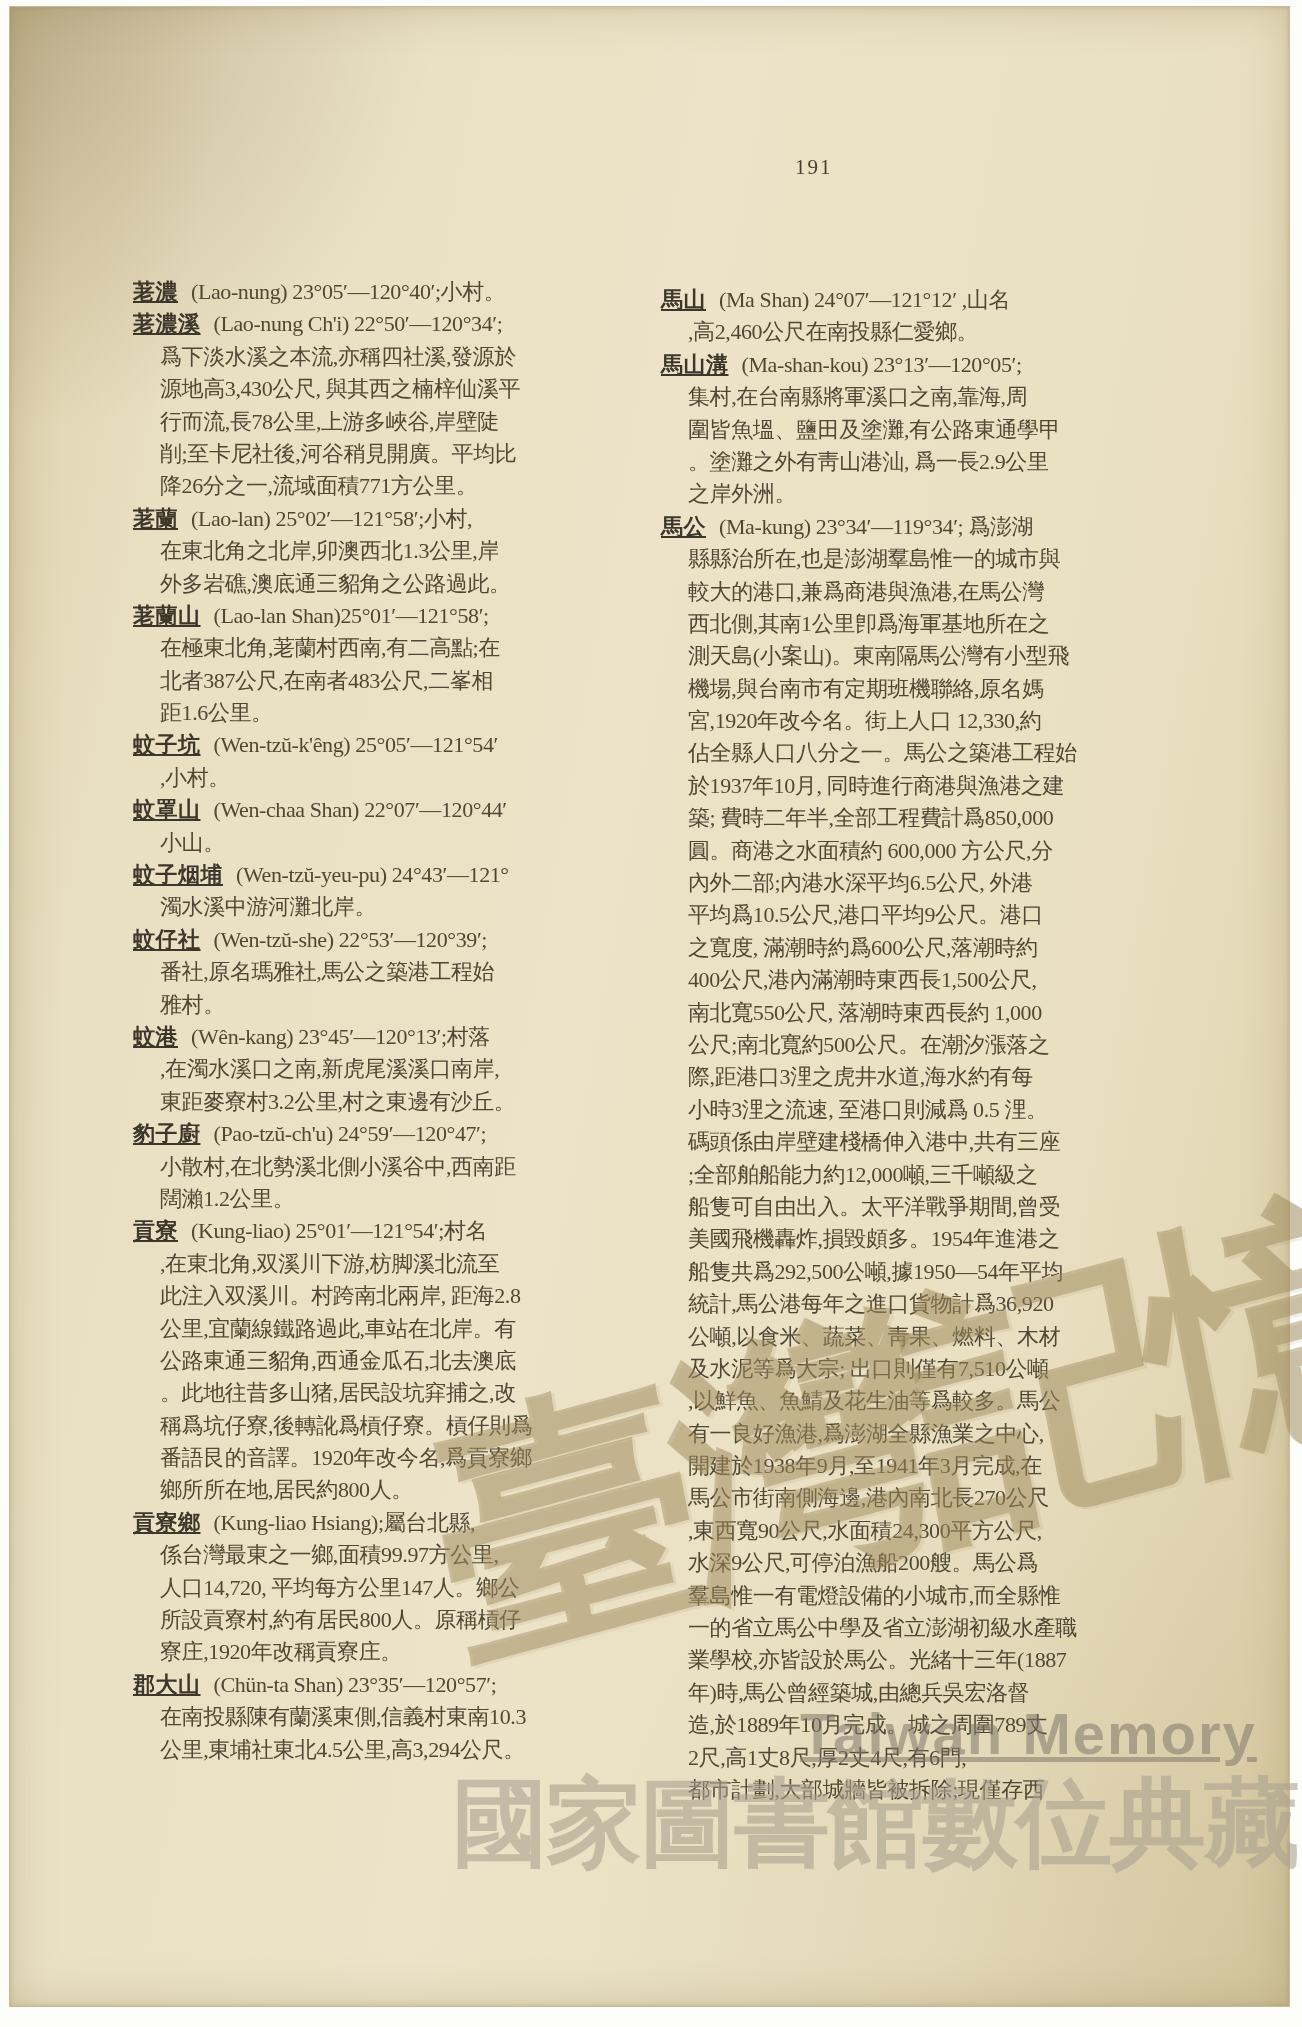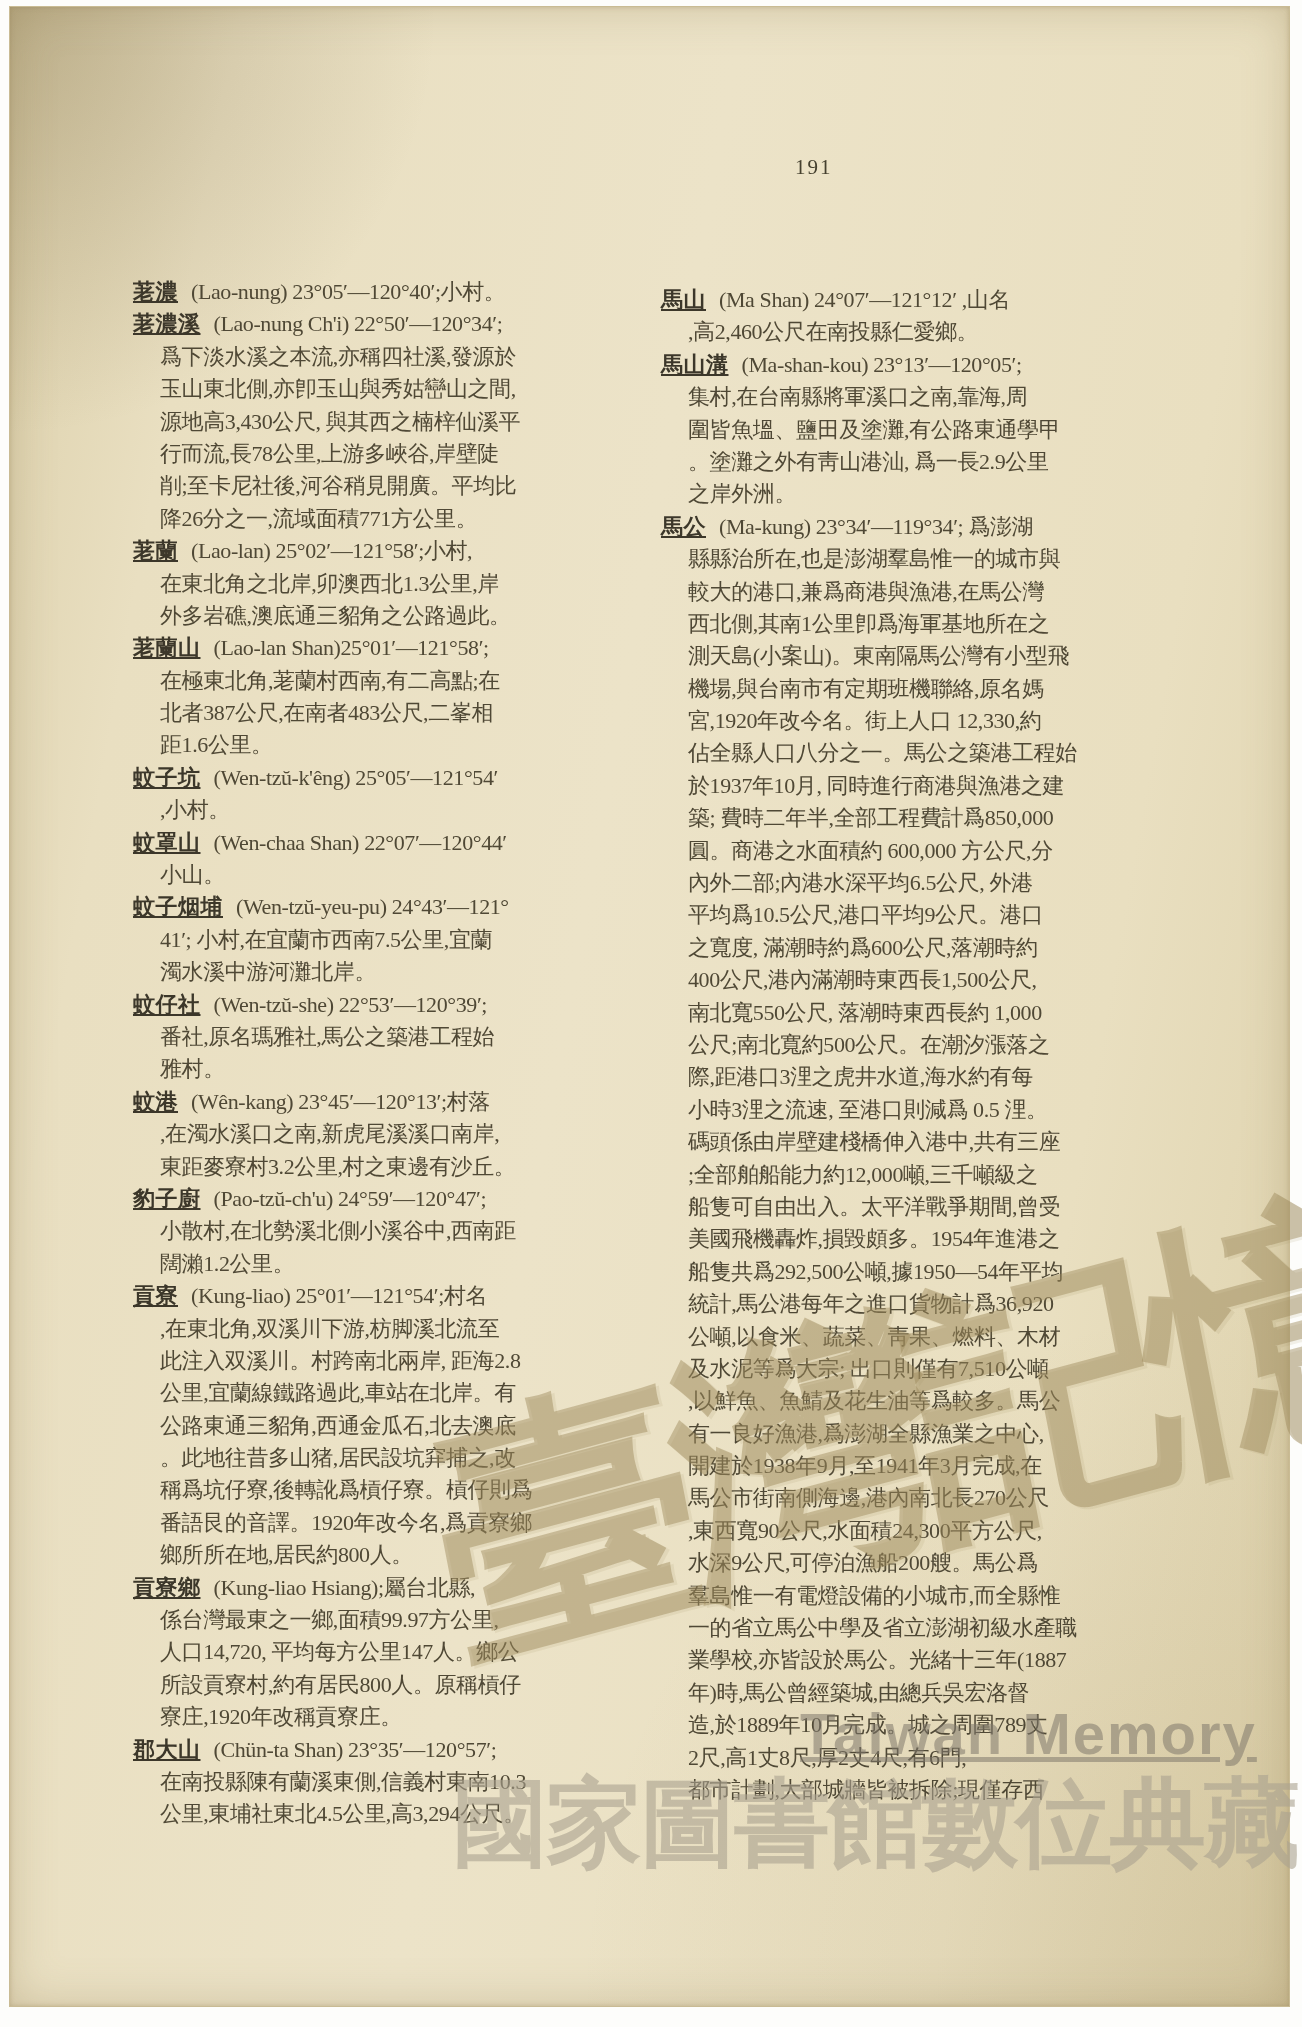--- a/index.html
+++ b/index.html
@@ -59,21 +59,20 @@
 
   <div class="page-number">191</div>
 
   <div class="column left">
       <div class="entry">
         <div class="line"><span class="term">荖濃</span><span class="rest">(Lao-nung) 23°05′—120°40′;小村。</span></div>
       </div>
       <div class="entry">
         <div class="line"><span class="term">荖濃溪</span><span class="rest">(Lao-nung Ch'i) 22°50′—120°34′;</span></div>
         <div class="line cont">爲下淡水溪之本流,亦稱四社溪,發源於</div>
-        <div class="line cont">玉山東北側,亦卽玉山與秀姑巒山之間,</div>
         <div class="line cont">源地高3,430公尺, 與其西之楠梓仙溪平</div>
         <div class="line cont">行而流,長78公里,上游多峽谷,岸壁陡</div>
         <div class="line cont">削;至卡尼社後,河谷稍見開廣。平均比</div>
         <div class="line cont">降26分之一,流域面積771方公里。</div>
       </div>
       <div class="entry">
         <div class="line"><span class="term">荖蘭</span><span class="rest">(Lao-lan) 25°02′—121°58′;小村,</span></div>
         <div class="line cont">在東北角之北岸,卯澳西北1.3公里,岸</div>
         <div class="line cont">外多岩礁,澳底通三貂角之公路過此。</div>
       </div>
@@ -86,21 +85,20 @@
       <div class="entry">
         <div class="line"><span class="term">蚊子坑</span><span class="rest">(Wen-tzŭ-k'êng) 25°05′—121°54′</span></div>
         <div class="line cont">,小村。</div>
       </div>
       <div class="entry">
         <div class="line"><span class="term">蚊罩山</span><span class="rest">(Wen-chaa Shan) 22°07′—120°44′</span></div>
         <div class="line cont">小山。</div>
       </div>
       <div class="entry">
         <div class="line"><span class="term">蚊子烟埔</span><span class="rest">(Wen-tzŭ-yeu-pu) 24°43′—121°</span></div>
-        <div class="line cont">41′; 小村,在宜蘭市西南7.5公里,宜蘭</div>
         <div class="line cont">濁水溪中游河灘北岸。</div>
       </div>
       <div class="entry">
         <div class="line"><span class="term">蚊仔社</span><span class="rest">(Wen-tzŭ-she) 22°53′—120°39′;</span></div>
         <div class="line cont">番社,原名瑪雅社,馬公之築港工程始</div>
         <div class="line cont">雅村。</div>
       </div>
       <div class="entry">
         <div class="line"><span class="term">蚊港</span><span class="rest">(Wên-kang) 23°45′—120°13′;村落</span></div>
         <div class="line cont">,在濁水溪口之南,新虎尾溪溪口南岸,</div>

